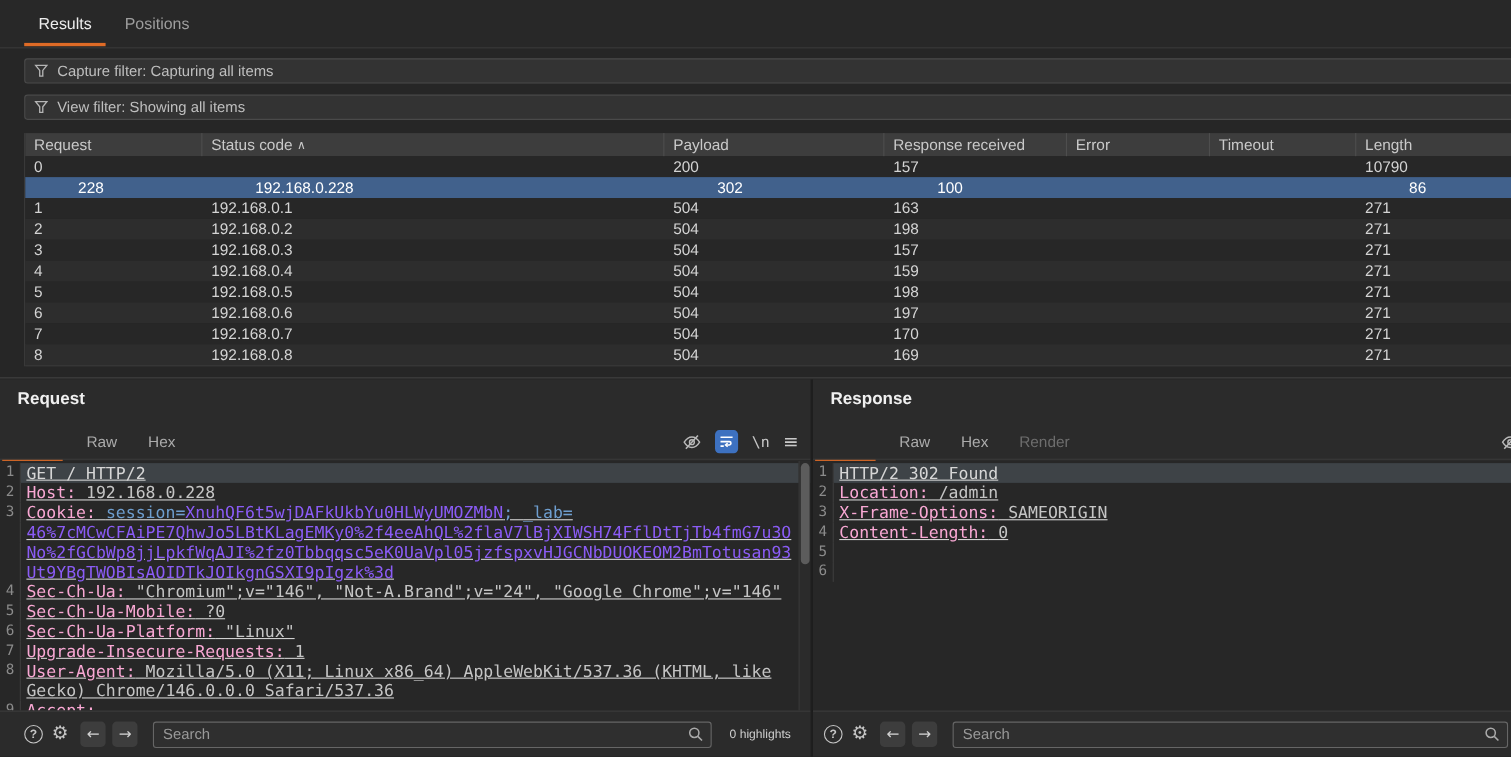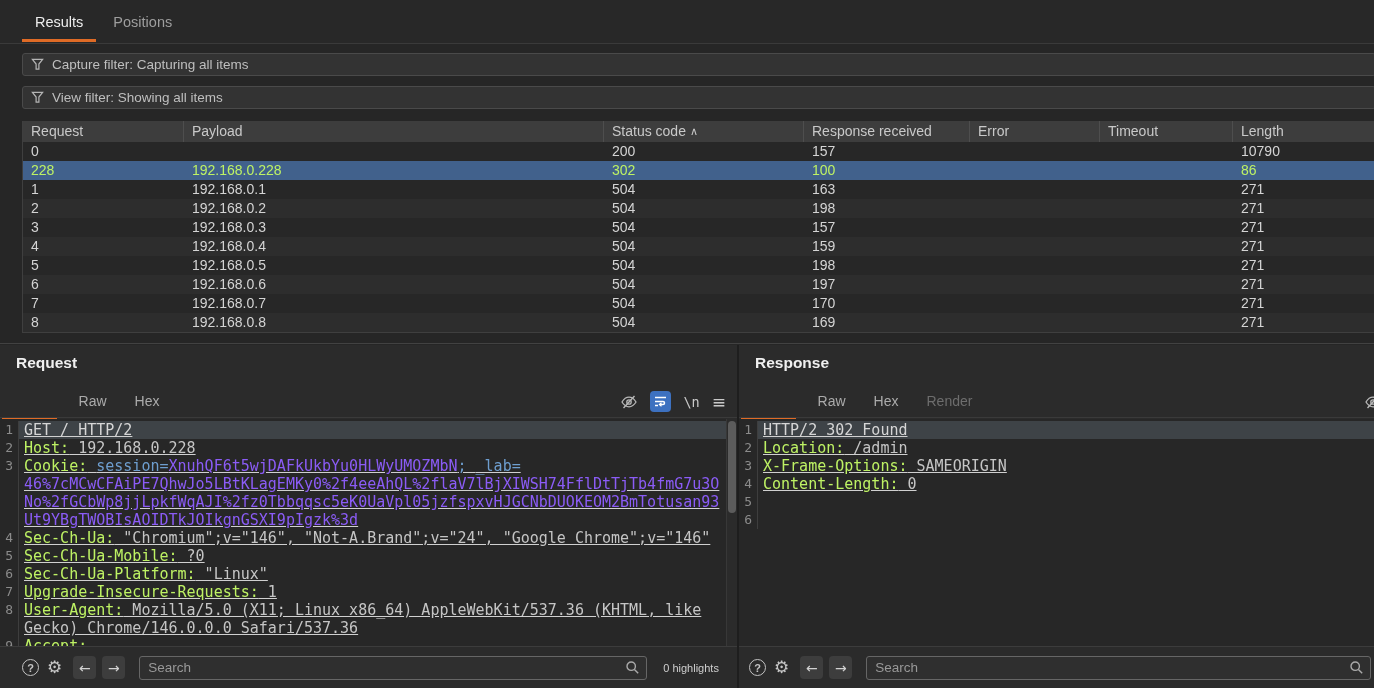--- a/index.html
+++ b/index.html
@@ -29,21 +29,21 @@
   .thead { display:grid; grid-template-columns:161px 420px 200px 166px 130px 133px minmax(0,1fr);
     height:21px; background:#3d3d3d; font-size:14px; color:#c9c9c9; }
   .th { padding-left:8px; line-height:21px; border-right:1px solid #4e4e4e;
     white-space:nowrap; overflow:hidden; }
   .th:last-child { border-right:none; }
   .sort-caret { font-size:11px; color:#c9c9c9; margin-left:4px; position:relative; top:-1px; }
   .trow { display:grid; grid-template-columns:161px 420px 200px 166px 130px 133px minmax(0,1fr);
     height:19px; font-size:14px; color:#d4d4d4; }
   .trow.even { background:#272727; }
   .trow.odd  { background:#2d2d2d; }
-  .trow.selected { background:#41618c; color:#bef264; }
+  .trow.selected { background:#41618c; color:#ffffff;padding-left:40px; }
   .td { padding-left:8px; line-height:19px; white-space:nowrap; overflow:hidden; }
   .table-bottom { border-bottom:1px solid #3f3f3f; }
   .splitline { position:absolute; left:0; top:343px; width:100%; height:1px; background:#424242; }
   
   .panel { position:absolute; top:345px; bottom:0; background:#2b2b2b; overflow:hidden; }
   #request-panel { left:0; width:737px; }
   #response-panel { left:739px; right:0; }
   .vdivider { position:absolute; top:345px; bottom:0; left:737px; width:2px; background:#1e1e1e; }
   .panel-title { position:absolute; top:9px; left:16px; font-size:15.5px; font-weight:bold; color:#f0f0f0; }
   .tabrow { position:absolute; top:40px; left:0; right:0; height:33px;
@@ -64,21 +64,21 @@
   
   .editor { position:absolute; top:74px; left:0; right:0; bottom:42px;
     background:#272727; overflow:hidden; padding-top:2px; }
   .code-row { display:flex; height:18px; line-height:18px;
     font-family:"DejaVu Sans Mono", monospace; font-size:15px; white-space:pre; }
   .ln { width:19px; text-align:right; padding-right:5px; flex:none;
     color:#8b8b8b; font-size:13px; border-right:1px solid #3e3e3e; }
   .codewrap { flex:1; padding-left:5px; overflow:hidden; min-width:0;text-decoration:underline; }
   .codewrap.hl { background:#3e4347; }
   .seg-plain { color:#d6d6d6; }
-  .seg-name  { color:#bef264; }
+  .seg-name  { color:#f9a8d4; }
   .seg-value { color:#c5c5c5; }
   .seg-param { color:#6e9ecf;margin-top:32px; }
   .seg-cval  { color:#8b5cf6; }
   .vscroll { position:absolute; right:0; top:74px; bottom:42px; width:11px;
     background:#2b2b2b; border-left:1px solid #383838; }
   .vthumb { position:absolute; top:2px; right:1px; width:8px; height:92px;
     background:#5c5c5c; border-radius:4px; }
   
   .ptoolbar { position:absolute; left:0; right:0; bottom:0; height:42px;
     background:#2b2b2b; border-top:1px solid #3c3c3c;
@@ -119,22 +119,22 @@
   <div class="filterbar" id="view-filter">
     <svg width="13" height="13" viewBox="0 0 14 14">
       <path d="M1.5 1.5 H12.5 L8.5 6.5 V12 H5.5 V6.5 Z" fill="none" stroke="#b5b5b5" stroke-width="1.3"></path>
     </svg>
     <span>View filter: Showing all items</span>
   </div>
 
   <div class="table">
     <div class="thead">
       <div class="th">Request</div>
+      <div class="th"><span>Status code</span><span class="sort-caret">∧</span></div>
       <div class="th">Payload</div>
-      <div class="th"><span>Status code</span><span class="sort-caret">∧</span></div>
       <div class="th">Response received</div>
       <div class="th">Error</div>
       <div class="th">Timeout</div>
       <div class="th">Length</div>
     </div>
     <div id="table-body" class="table-bottom">
         <div class="trow even">
           <div class="td">0</div>
           <div class="td"></div>
           <div class="td">200</div>

